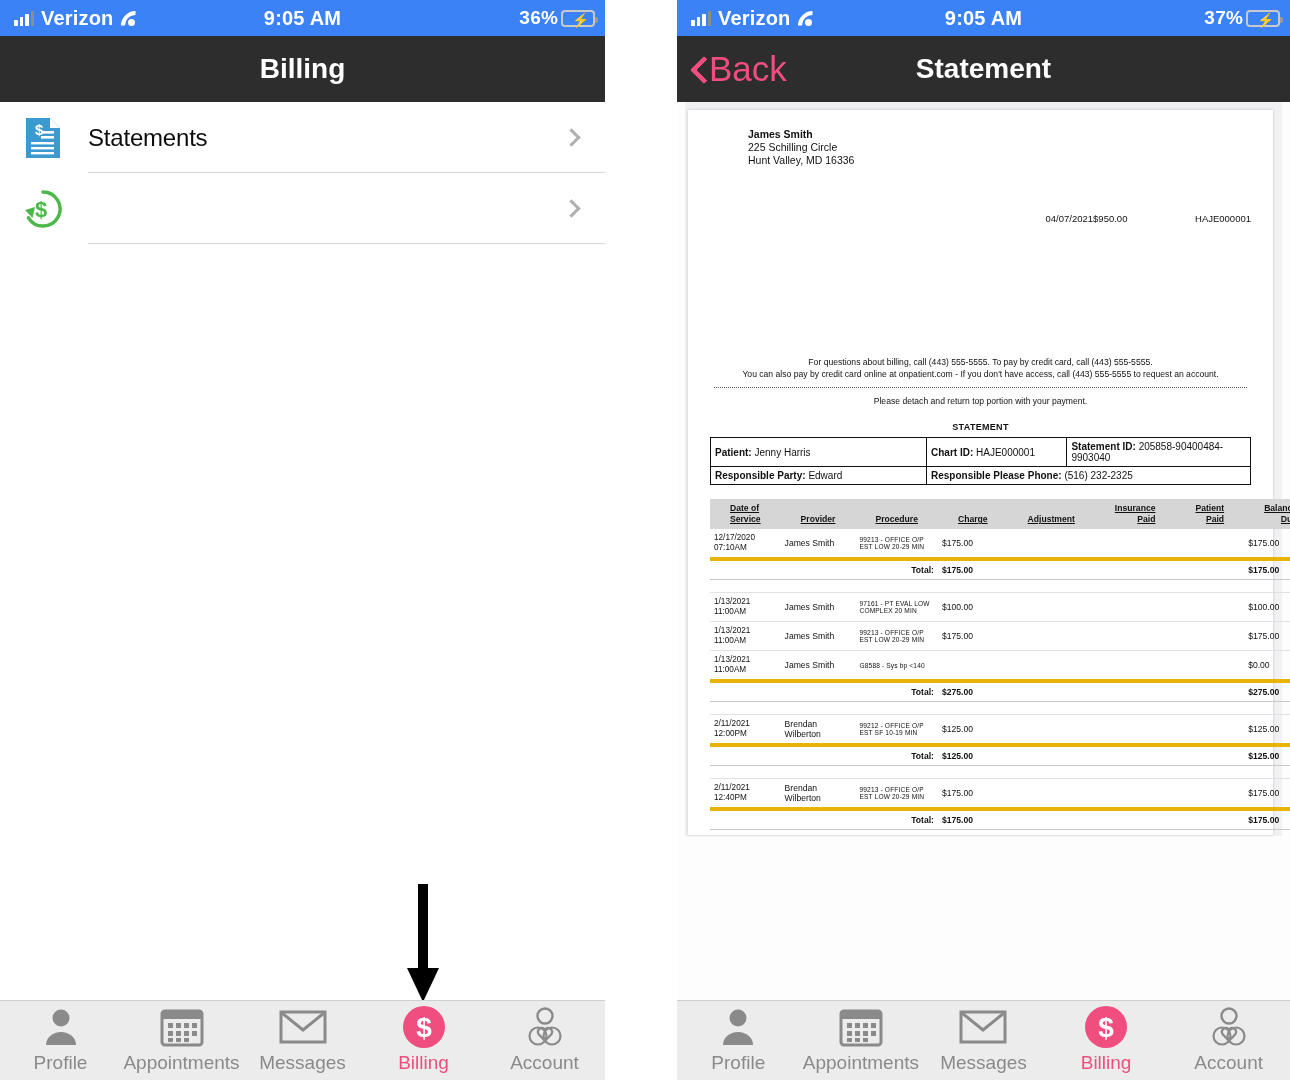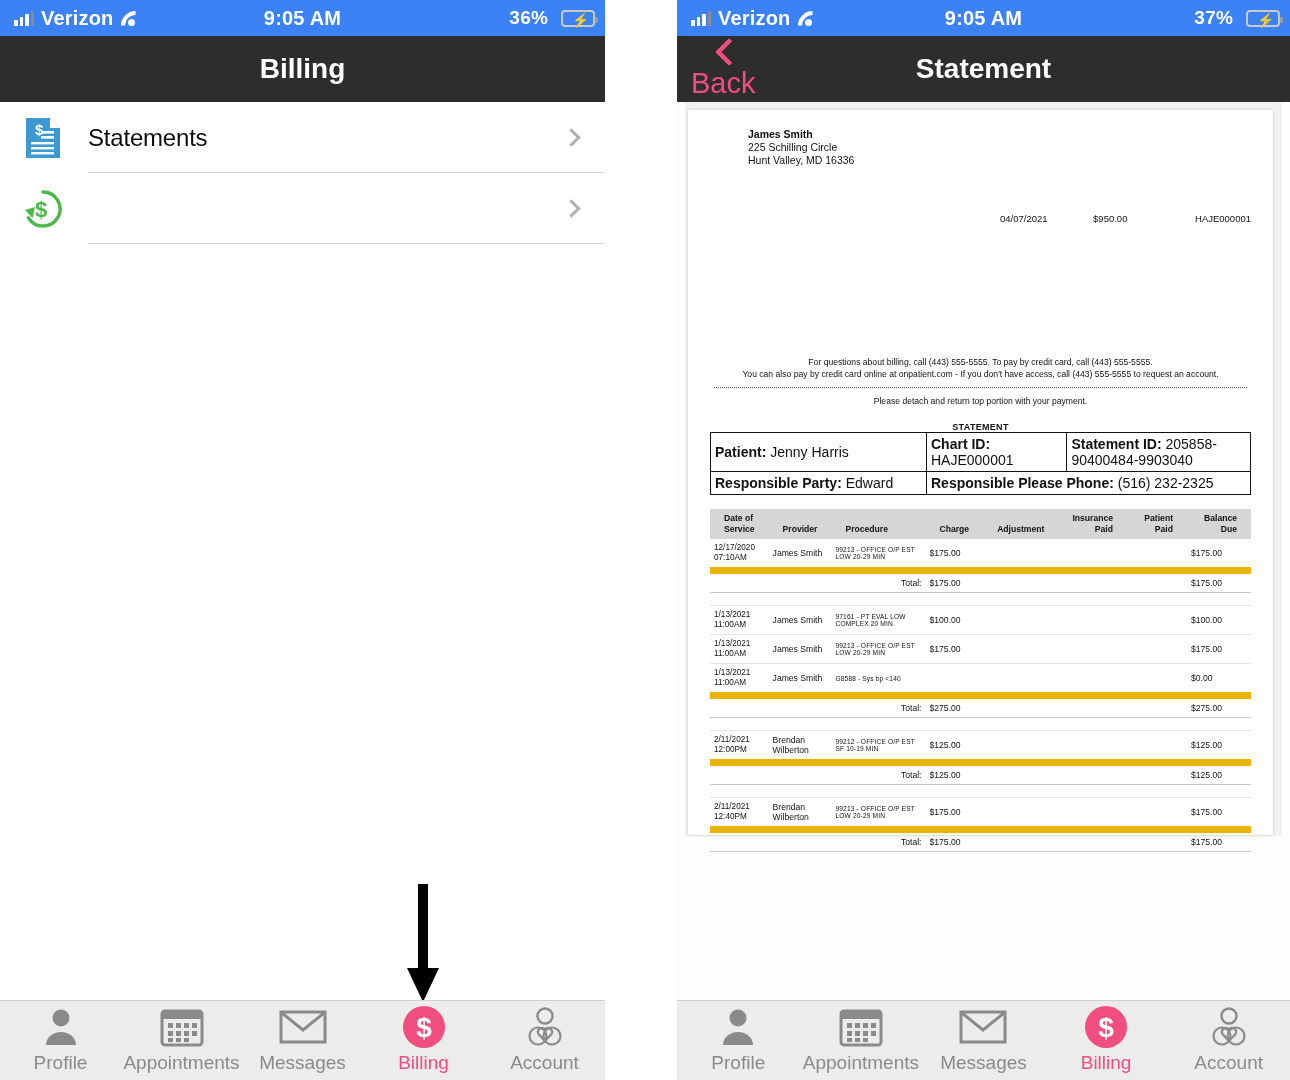--- a/index.html
+++ b/index.html
@@ -23,21 +23,21 @@
     display: flex; align-items: center; position: relative;
     font-size: 20px; font-weight: 600; letter-spacing: .2px;
   }
   .sb-left { display: flex; align-items: center; gap: 7px; padding-left: 14px; }
   .sb-center {
     position: absolute; left: 0; right: 0; text-align: center;
     font-size: 20px; font-weight: 700; pointer-events: none;
   }
   .sb-right {
     margin-left: auto; padding-right: 10px;
-    display: flex; align-items: center; gap: 13px;
+    display: flex; align-items: center; gap: 3px;
     font-size: 19px; font-weight: 600;
   }
   .bars { display: flex; align-items: flex-end; gap: 2px; height: 15px; }
   .bars i { display: block; width: 3.5px; background: #fff; border-radius: .5px; }
   .bars i:nth-child(1) { height: 6px; }
   .bars i:nth-child(2) { height: 9px; }
   .bars i:nth-child(3) { height: 12px; }
   .bars i:nth-child(4) { height: 15px; background: #8d8d8d; }
   .wifi { width: 21px; height: 16px; position: relative; }
   .wifi::before {
@@ -61,23 +61,22 @@
   .navbar {
     height: 66px; background: #2d2d2d; color: #fff;
     display: flex; align-items: center; position: relative;
   }
   .nav-title {
     position: absolute; left: 0; right: 0; text-align: center;
     font-size: 28px; font-weight: 700;
   }
   .back-btn {
     display: flex; align-items: center; gap: 4px;
-    padding-left: 14px; color: #ef4e7f; font-size: 29px; z-index: 2;
+    padding-left: 14px; color: #ef4e7f; font-size: 35px; z-index: 2;
     cursor: pointer;
-    flex-direction: column;
   }
   .chev-left {
     width: 14px; height: 24px; position: relative;
   }
   .chev-left::before {
     content:""; position:absolute; left:3px; top:3px;
     width: 15px; height: 15px;
     border-left: 5px solid #ef4e7f; border-bottom: 5px solid #ef4e7f;
     transform: rotate(45deg);
     border-radius: 2px;
@@ -130,44 +129,44 @@
     font-family: "Liberation Sans", sans-serif;
     color: #111;
   }
   .addr { font-size: 10.5px; line-height: 13px; padding-left: 38px; }
   .addr .nm { font-weight: bold; }
   .topline {
     display: flex; font-size: 9.5px; margin-top: 46px;
     padding-left: 290px; gap: 0;
   }
   .topline span { }
-  .topline .c1 { width: 105px; }
+  .topline .c1 { width: 105px; text-align: right; }
   .topline .c2 { width: 115px; }
   .callout { text-align: center; font-size: 8.6px; line-height: 12px; margin-top: 132px; }
   .dots { border-top: 1px dotted #555; margin: 7px 4px 0 4px; }
   .detach { text-align: center; font-size: 8.6px; margin-top: 8px; }
   .st-title { text-align: center; font-size: 9px; font-weight: bold; margin-top: 16px; letter-spacing: .3px; }
 
-  table.info { width: 100%; border-collapse: collapse; font-size: 14px; }
+  table.info { width: 100%; border-collapse: collapse; margin-top: 5px; font-size: 10px; }
   table.info td { border: 1px solid #111; padding: 3px 4px; }
   table.info b { font-weight: bold; }
 
   table.ledger { width: 100%; border-collapse: collapse; margin-top: 14px; font-size: 8.6px; }
   table.ledger th {
     background: #d6d6d6; font-weight: bold; font-size: 8.6px;
-    padding: 4px 14px; vertical-align: bottom; text-align: right;
-    border: none; line-height: 11px;
+    padding: 4px 20px; vertical-align: bottom; text-align: right;
+    border: none; line-height: 11px; text-decoration: underline;
   }
   table.ledger th.l { text-align: left; }
   table.ledger td { padding: 4px 4px; vertical-align: middle; border-top: 1px solid #e2e2e2; }
   table.ledger td.r { text-align: left; }
   table.ledger td.dt { font-size: 8.2px; line-height: 10px; width: 52px; margin-left: 48px; }
   table.ledger td.pv { font-size: 8.6px; line-height: 10px; width: 62px; }
   table.ledger td.pr { font-size: 6.6px; letter-spacing: .15px; }
-  tr.total td { border-top: 7px solid #eab308; border-bottom: 1px solid #c9c9c9; font-weight: normal; margin-top: 24px; }
+  tr.total td { border-top: 4px solid #eab308; border-bottom: 1px solid #c9c9c9; font-weight: bold; margin-top: 24px; }
   tr.total td.lbl { text-align: right; }
   tr.spacer td { height: 13px; border: none; }
   tr.firsthdrrow td { border-top: none; }
 </style>
 </head>
 <body>
 
 <div class="screens">
 
   <div class="phone left">

